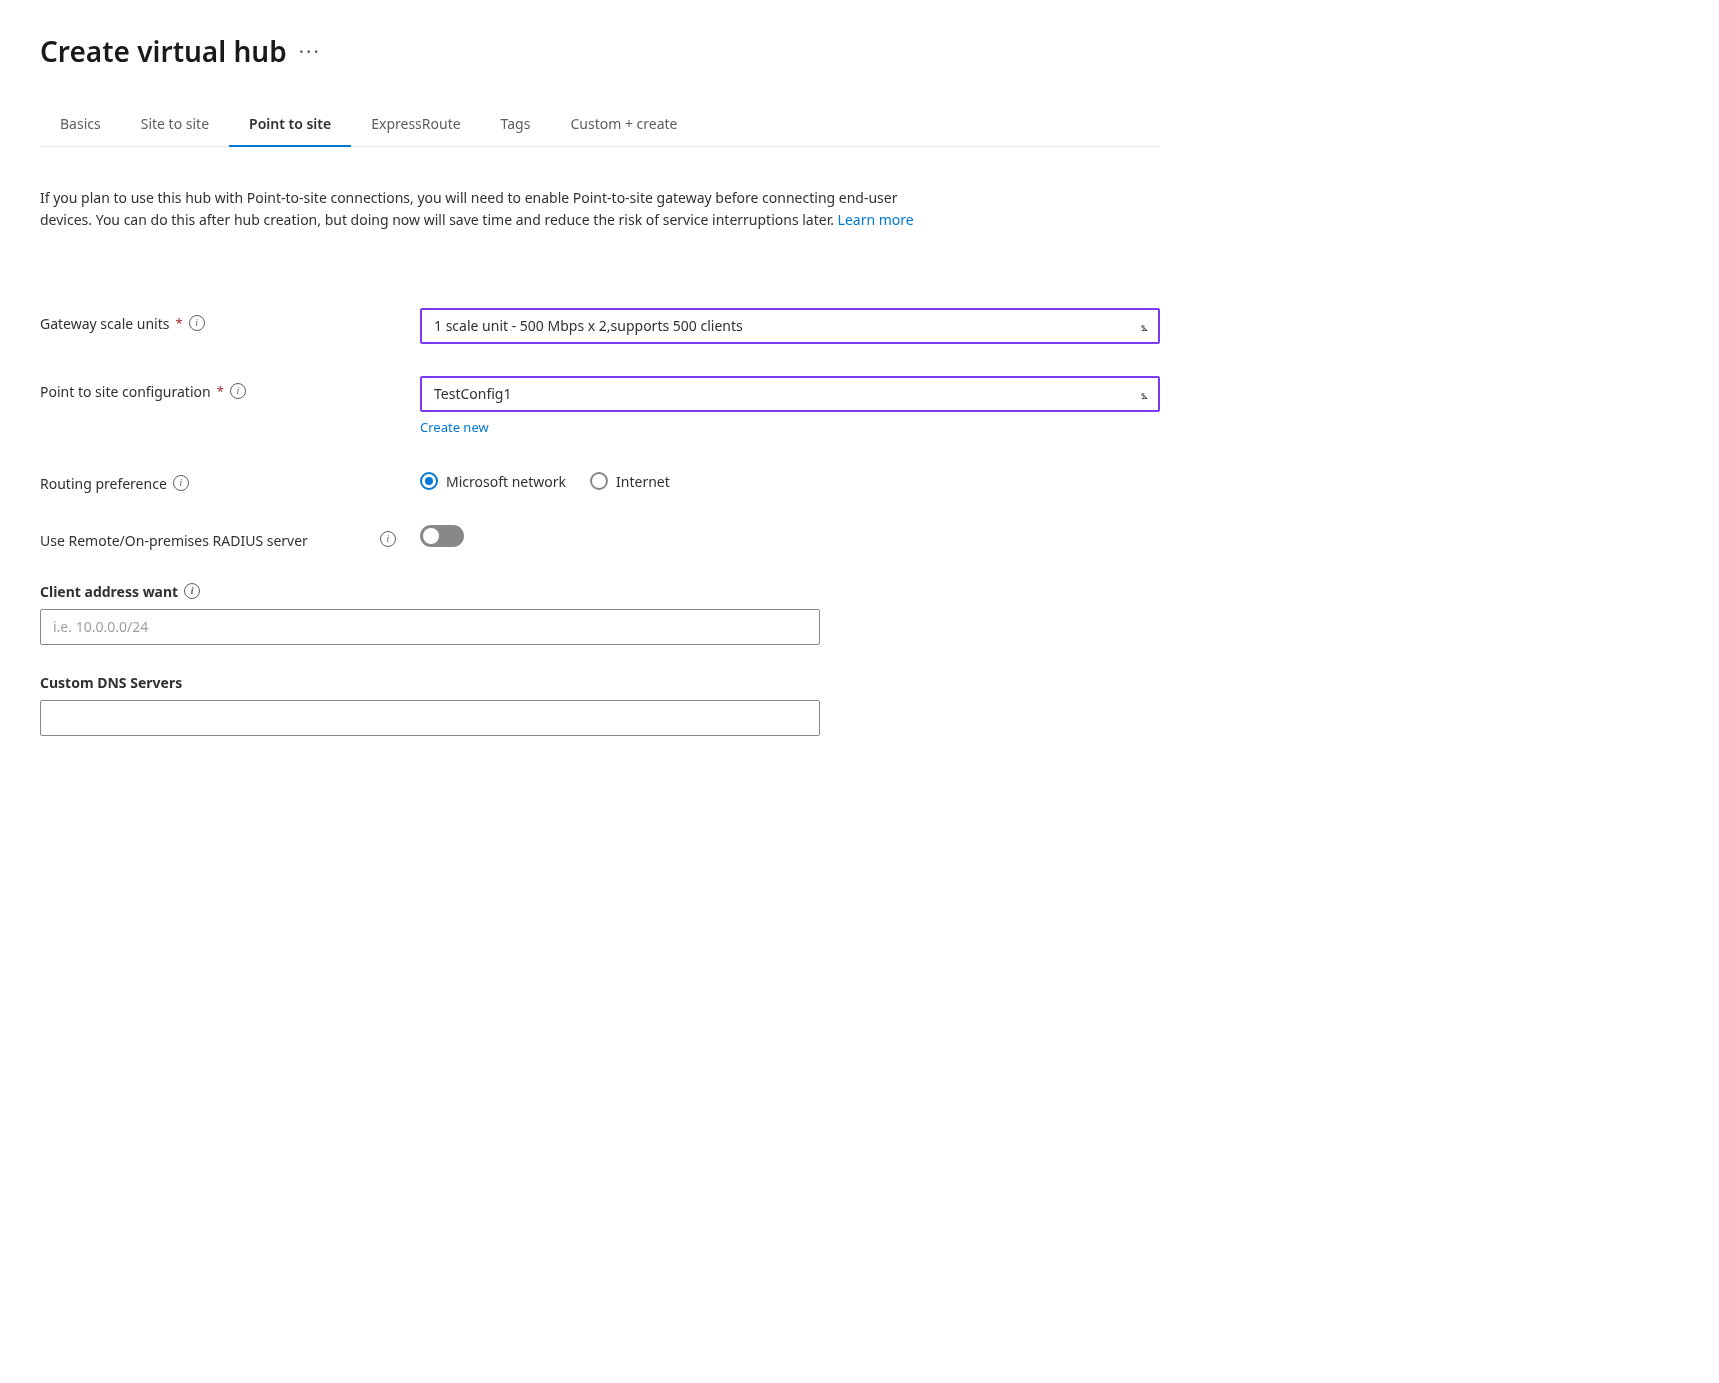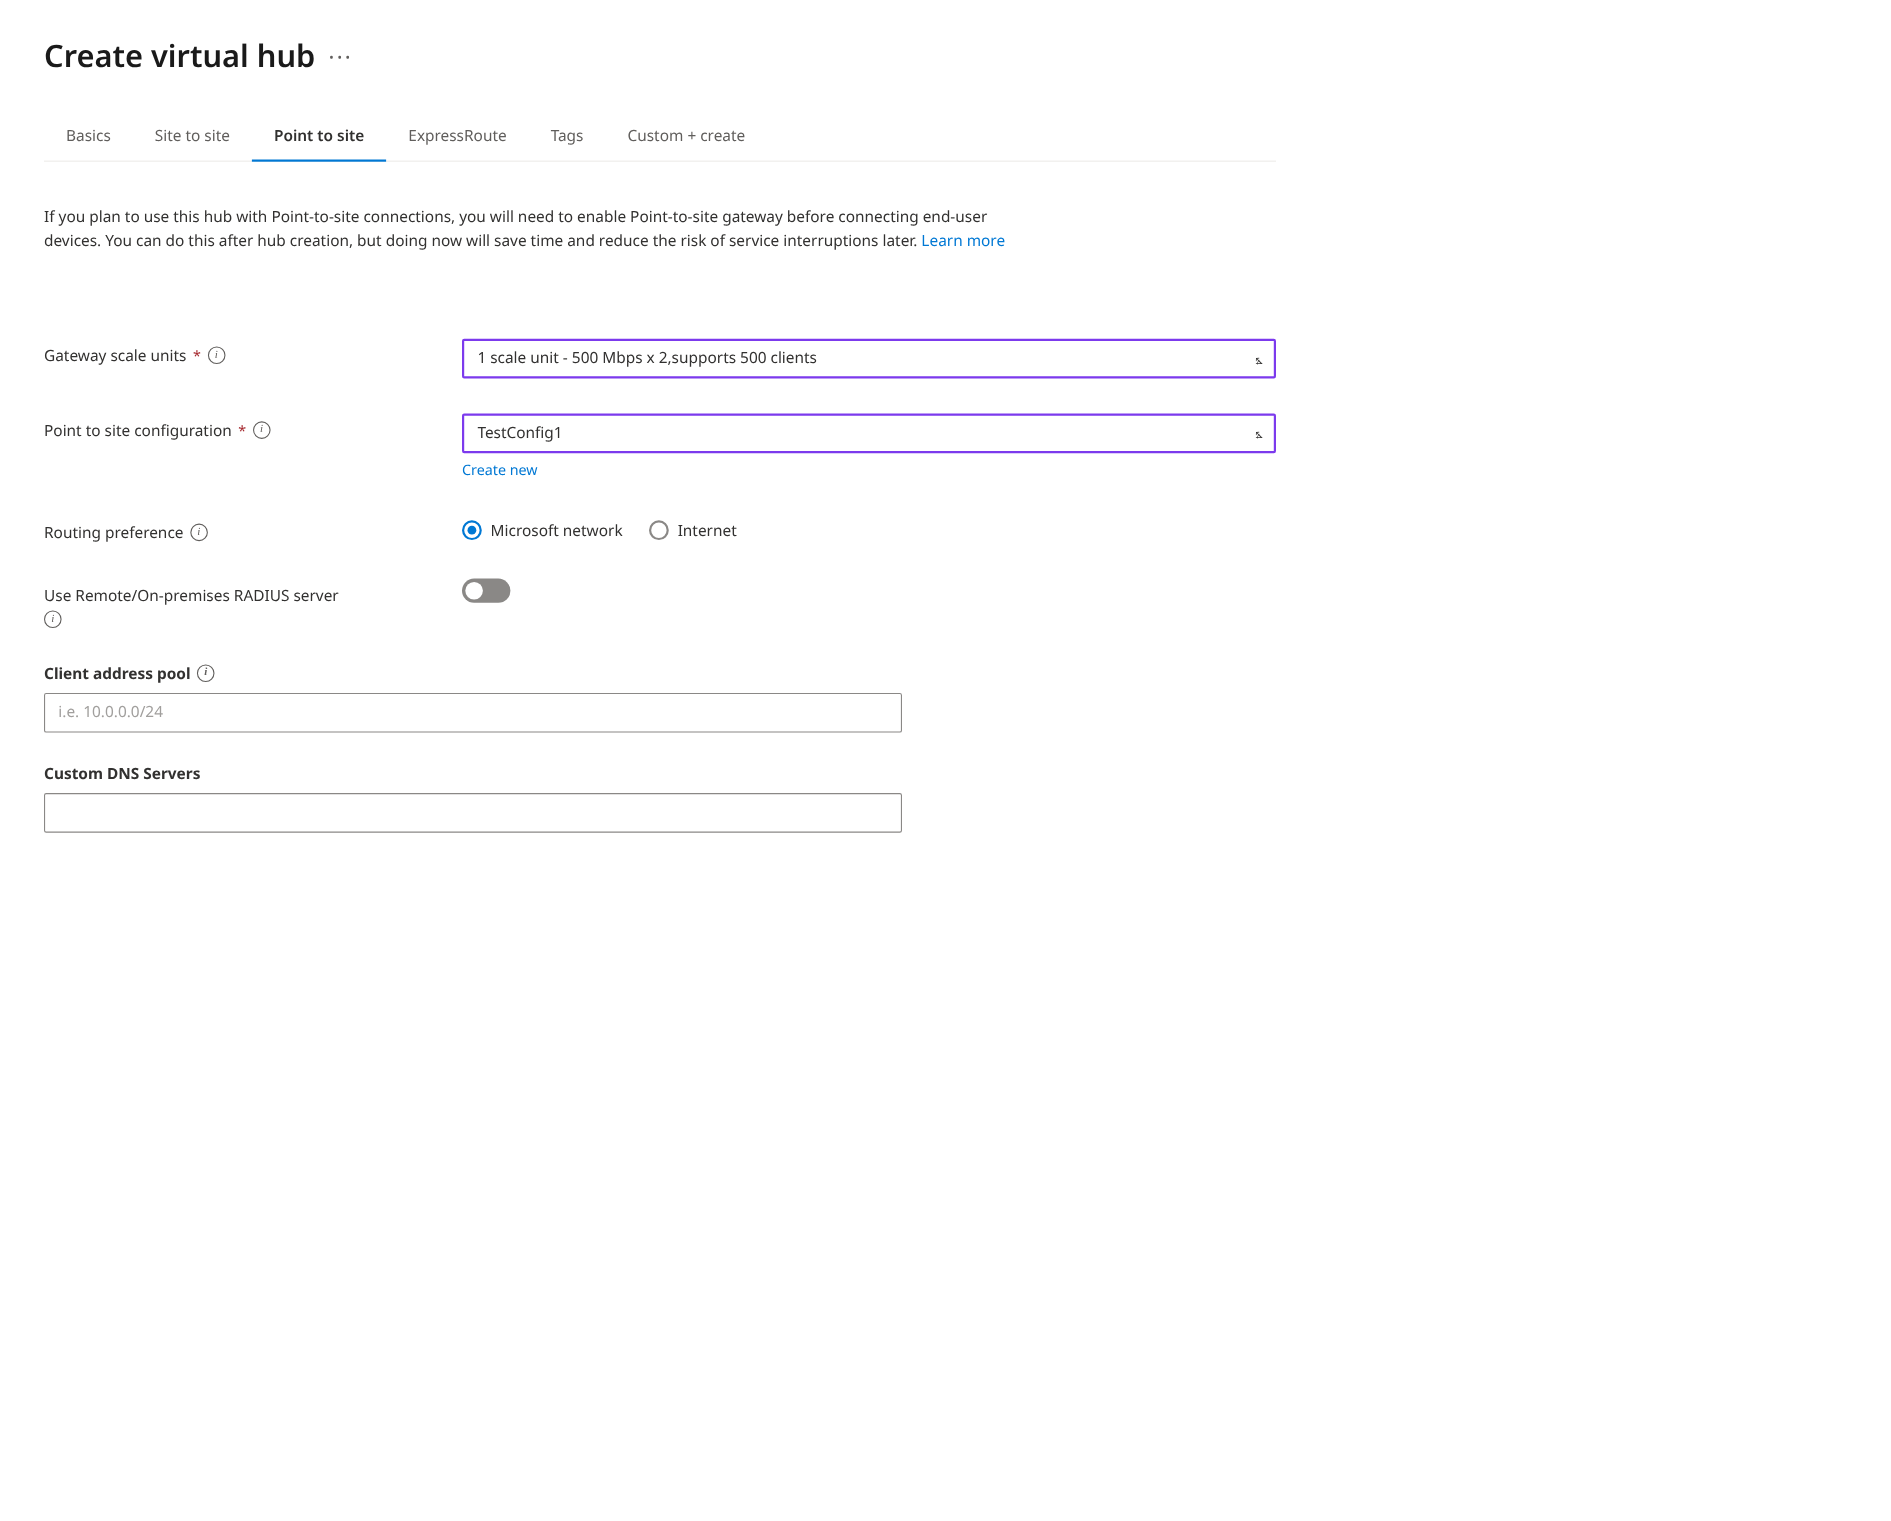--- a/index.html
+++ b/index.html
@@ -374,35 +374,35 @@
         <label class="radio-option">
           <div class="radio-outer unselected"></div>
           <span class="radio-label">Internet</span>
         </label>
       </div>
     </div>
   </div>
 
   <div class="form-row">
     <div class="form-label-col">
-      <div class="form-label" style="flex-direction: column; align-items: flex-start; gap: 4px;">
+      <div class="form-label" style="flex-direction: row; align-items: flex-start; gap: 4px; justify-content: space-between;">
         <span>Use Remote/On-premises RADIUS server</span>
         <span class="info-icon">i</span>
       </div>
     </div>
     <div class="form-control-col">
       <div class="toggle-switch">
         <div class="toggle-switch-knob"></div>
       </div>
     </div>
   </div>
 
   <div class="client-pool-section">
     <div class="section-heading">
-      <span>Client address pool</span>
+      <span>Client address want</span>
       <span class="info-icon">i</span>
     </div>
     <input type="text" class="text-input" placeholder="i.e. 10.0.0.0/24" style="">
   </div>
 
   <div class="custom-dns-section">
     <div class="section-heading">
       <span>Custom DNS Servers</span>
     </div>
     <input type="text" class="text-input" placeholder="" style="">

